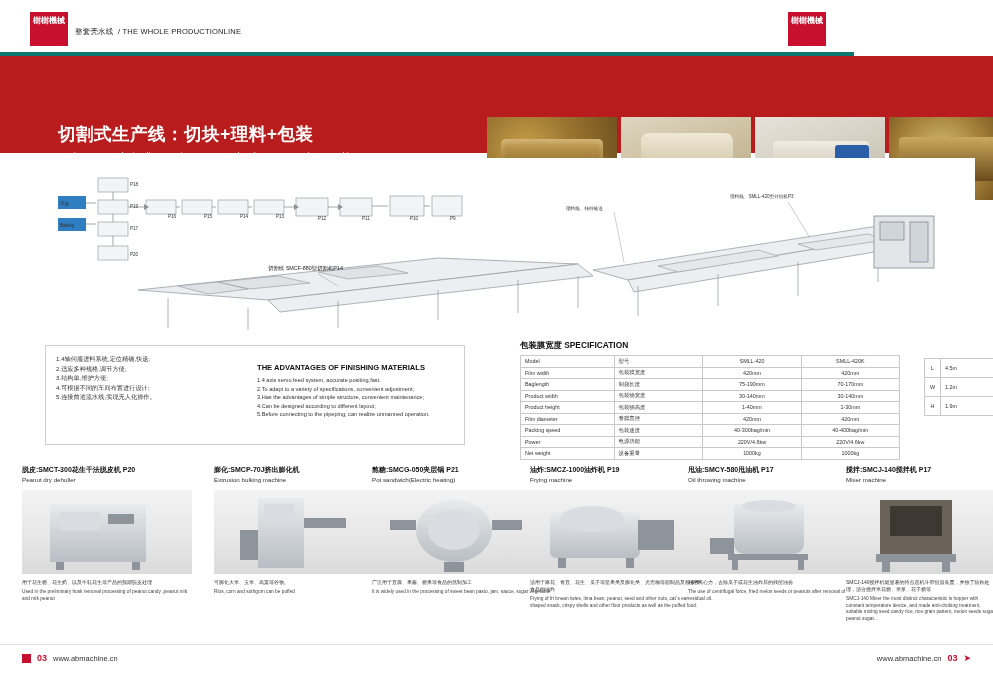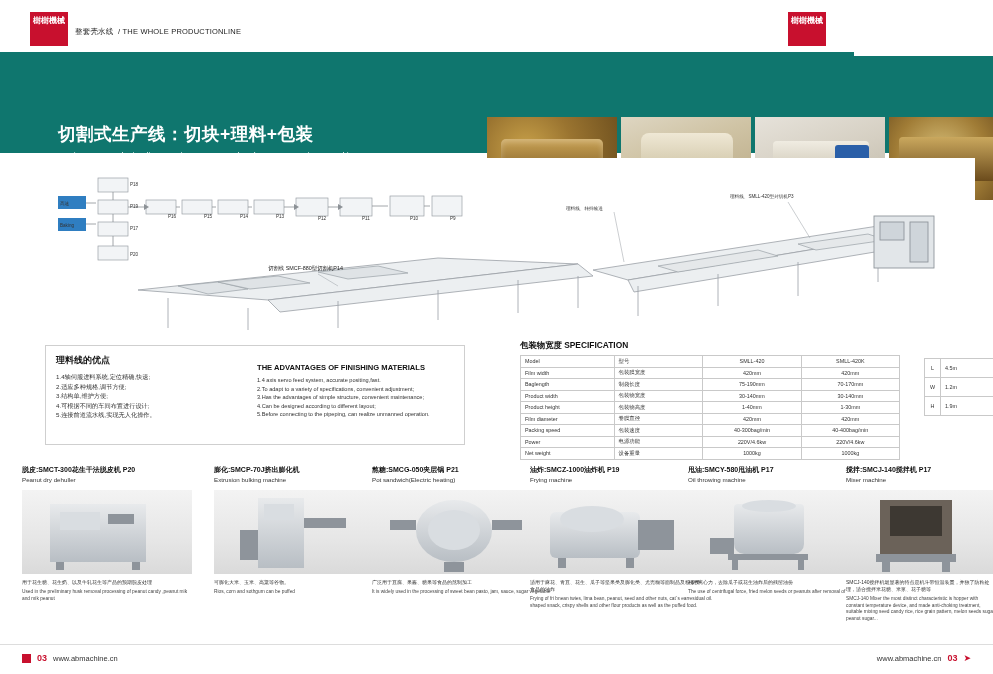--- a/index.html
+++ b/index.html
@@ -31,21 +31,21 @@
   .logo-text { font-size:7.5px; color:#222; letter-spacing:.2px; white-space:nowrap; }
   .logo-block-right {
     position:absolute; right:28px; top:12px;
     display:flex; align-items:center; gap:7px; flex-direction:row-reverse;
   }
   .logo-text-r { font-size:7.5px; color:#222; letter-spacing:.2px; white-space:nowrap; }
 
   
   .banner {
     position:absolute; left:0; top:56px; width:993px; height:97px;
-    background:#0f766e;
+    background:#b91c1c;
   }
   .banner-txt { position:absolute; left:58px; top:66px; color:#fff; }
   .banner-title { font-size:17.5px; font-weight:bold; letter-spacing:.5px; }
   .banner-sub { font-size:8.4px; margin-top:5px; letter-spacing:.1px; }
   .banner-cn2 { font-size:10.5px; margin-top:7px; letter-spacing:.3px; }
   .banner-en2 { font-size:7.4px; margin-top:5px; letter-spacing:.1px; }
   .banner-photos {
     position:absolute; left:487px; top:61px; display:flex; gap:4px;
   }
   .bphoto { width:130px; height:83px; position:relative; overflow:hidden; background:#ccc; }
@@ -275,42 +275,41 @@
       <text x="250" y="112" class="diag-label-big">切割线 SMCF-880型切割机P14</text>
       <g stroke="#a8adb2" stroke-width="0.6">
         <path d="M596 54 L606 104"></path>
         <path d="M770 44 L792 80"></path>
         <path d="M300 116 L320 128"></path>
       </g>
     </svg>
   </div>
 
   <div class="adv-box">
-    <div class="adv-cn-title">理料线的优点</div>
     <div class="adv-cn-list">
       <div>1.4轴伺服进料系统,定位精确,快速;</div>
       <div>2.适应多种规格,调节方便;</div>
       <div>3.结构单,维护方便;</div>
       <div>4.可根据不同的车间布置进行设计;</div>
       <div>5.连接前道流水线,实现无人化操作。</div>
     </div>
   </div>
   <div class="adv-en">
     <div class="adv-en-title">THE ADVANTAGES OF FINISHING MATERIALS</div>
     <div class="adv-en-list">
       <div>1.4 axis servo feed system, accurate positing,fast.</div>
       <div>2.To adapt to a variety of specifications, convenient adjustment;</div>
       <div>3.Has the advantages of simple structure, convenient maintenance;</div>
       <div>4.Can be designed according to different layout;</div>
       <div>5.Before connecting to the pipeping, can realize unmanned operation.</div>
     </div>
   </div>
 
   <div class="spec-wrap">
-    <div class="spec-title">包装物宽度 SPECIFICATION</div>
+    <div class="spec-title">包装膜宽度 SPECIFICATION</div>
     <table class="spec">
       <tbody>
         <tr>
           <td class="c1">Model</td>
           <td class="c2">型号</td>
           <td class="c3">SMLL-420</td>
           <td class="c4">SMLL-420K</td>
         </tr>
         <tr>
           <td class="c1">Film width</td>

